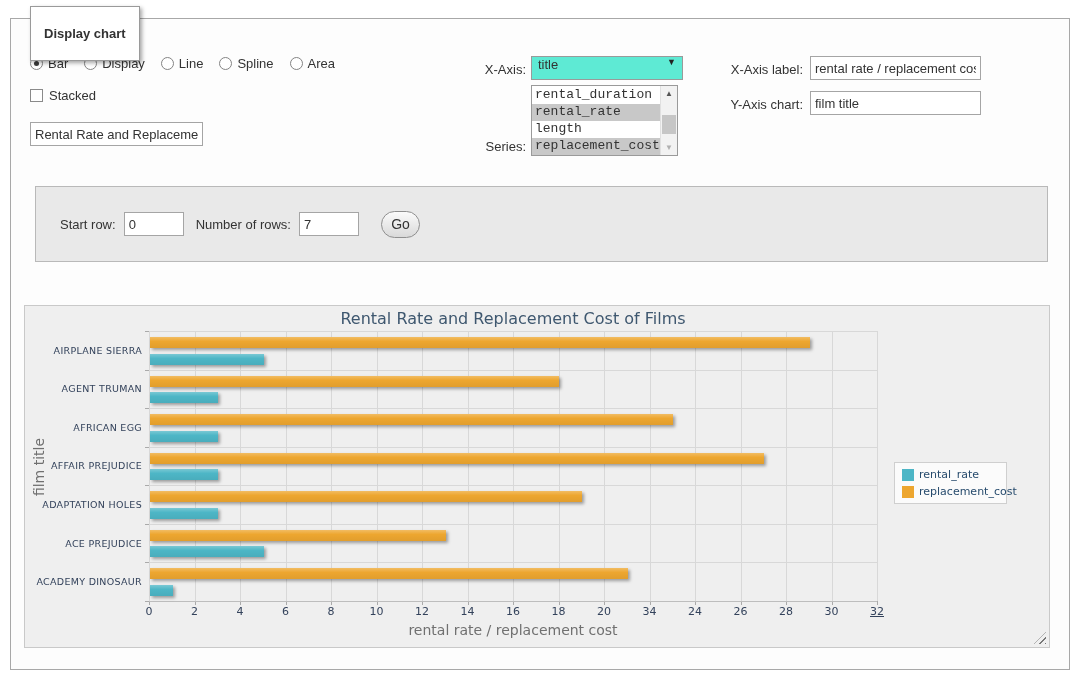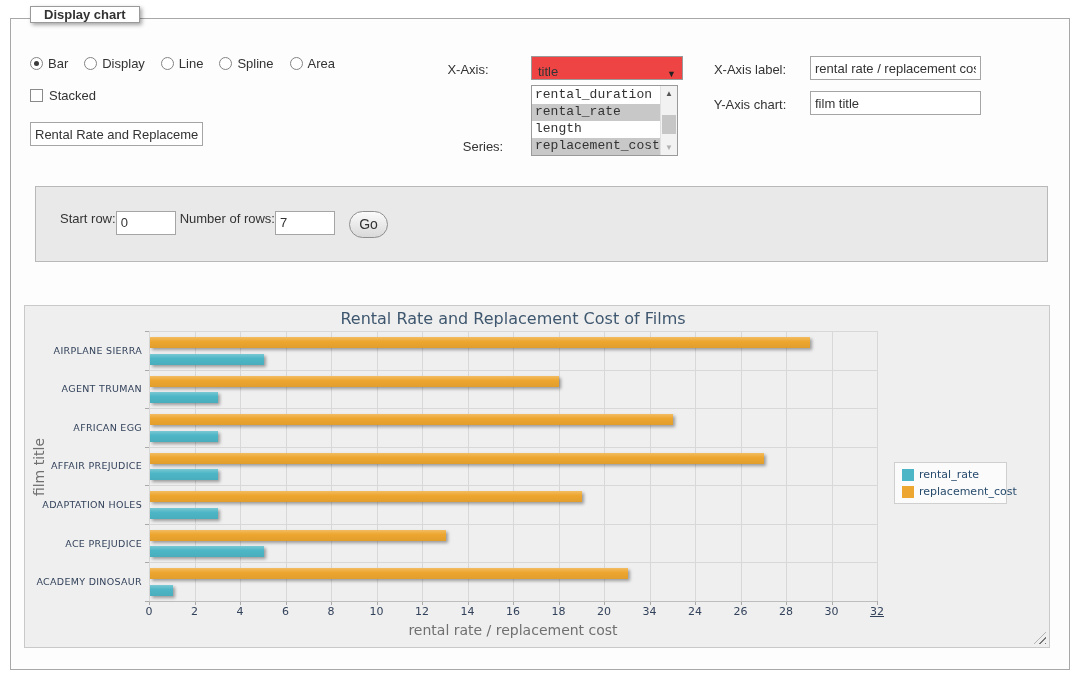--- a/index.html
+++ b/index.html
@@ -3,63 +3,63 @@
 <meta charset="utf-8">
 <style>
   * { margin:0; padding:0; box-sizing:border-box; }
   html,body { background:#fff; }
   body { width:1081px; height:681px; font-family:"Liberation Sans", sans-serif; font-size:13px; color:#333; }
   #page { position:relative; width:1081px; height:681px; overflow:hidden; background:#fff; }
 
   
   .frame { position:absolute; left:10px; top:18px; width:1060px; height:652px;
            border:1px solid #a8a8a8; background:#fdfdfd; }
-  .legend-box { position:absolute; left:30px; top:6px; padding:0 13px; background:#fff;
+  .legend-box { position:absolute; left:30px; top:6px; padding:19px 13px; background:#fff;
                 border:1px solid #9a9a9a; font-weight:bold; font-size:13px; color:#333;
                 box-shadow:2px 2px 4px rgba(0,0,0,0.35); z-index:5; }
 
   
   .radio-row { position:absolute; left:30px; top:56px; display:flex; gap:16px; align-items:center; }
   .radio-opt { display:flex; gap:5px; align-items:center; cursor:default; }
   .radio-circ { width:13px; height:13px; border:1px solid #848484; border-radius:50%;
                 background:#fff; position:relative; }
   .radio-circ.checked::after { content:""; position:absolute; left:3px; top:3px; width:5px; height:5px;
                 border-radius:50%; background:#3b3b3b; }
   .chk-row { position:absolute; left:30px; top:88px; display:flex; gap:6px; align-items:center; }
   .chk-box { width:13px; height:13px; border:1px solid #8a8a8a; background:#fff; }
 
   input.txt { height:24px; border:1px solid #a5a5a5; background:#fff; padding:2px 4px;
               font-family:"Liberation Sans", sans-serif; font-size:13px; color:#333; }
 
-  .lbl { position:absolute; text-align:center; color:#333; }
-
-  
-  .select-box { position:absolute; left:531px; top:56px; width:152px; height:24px; background:#ef4444;
-                border:1px solid #9a9a9a; display:flex; align-items:flex-end; padding:0 6px; }
+  .lbl { position:absolute; text-align:right; color:#333; }
+
+  
+  .select-box { position:absolute; left:531px; top:56px; width:152px; height:24px; background:#5eead4;
+                border:1px solid #9a9a9a; display:flex; align-items:flex-start; padding:0 6px; }
   .select-box .val { flex:1; }
   .select-arrow { font-size:9px; color:#222; }
 
   
   .multi { position:absolute; left:531px; top:85px; width:147px; height:71px; background:#fff;
            border:1px solid #9a9a9a; overflow:hidden; }
   .multi .opts { position:absolute; left:0; top:1px; right:17px;font-family:Liberation Mono, monospace; }
   .multi .opt { height:17px; line-height:16px; padding:0 3px; white-space:nowrap; }
   .multi .opt.sel { background:#c8c8c8; }
   .mscroll { position:absolute; right:0; top:0; bottom:0; width:17px; background:#f2f2f2;
              border-left:1px solid #e0e0e0; }
   .mscroll .arr { position:absolute; left:0; width:16px; height:15px; text-align:center;
                   font-size:8px; line-height:15px; color:#555; background:#f2f2f2; }
   .mscroll .arr.up { top:0; }
   .mscroll .arr.down { bottom:0; color:#b0b0b0; }
   .mscroll .thumb { position:absolute; left:1px; top:29px; width:14px; height:19px; background:#c6c6c6; }
 
   
   .panel-rows { position:absolute; left:35px; top:186px; width:1013px; height:76px;
                 background:#e9e9e9; border:1px solid #b9b9b9; display:flex; align-items:center; }
-  .panel-rows .inner { display:flex; align-items:flex-start; margin-left:24px; }
+  .panel-rows .inner { display:flex; align-items:center; margin-left:24px; gap:8px; }
   .go-btn { margin-left:14px; width:39px; height:27px; border:1px solid #8f8f8f; border-radius:14px;
             background:linear-gradient(#fbfbfb,#d9d9d9); font-family:"Liberation Sans",sans-serif;
             font-size:14px; color:#333; cursor:pointer; }
 
   
   .chart-panel { position:absolute; left:24px; top:305px; width:1026px; height:343px;
                  background:#efefef; border:1px solid #c9c9c9;
                  font-family:"DejaVu Sans", sans-serif; }
   .c-title { position:absolute; left:124px; top:3px; width:728px; text-align:center;
              font-size:16px; color:#3e576f; }

